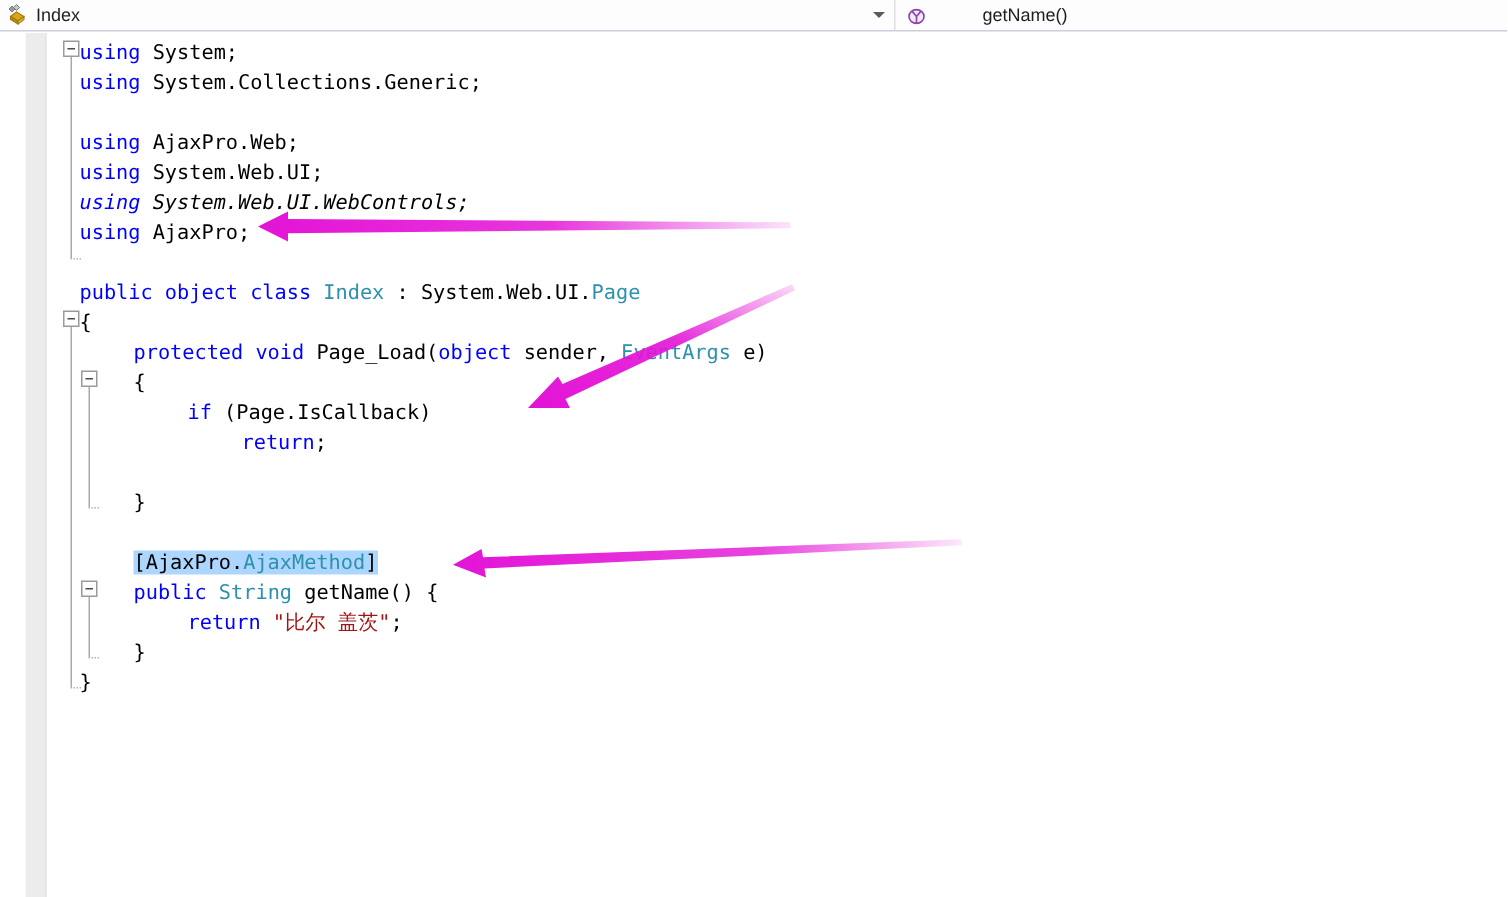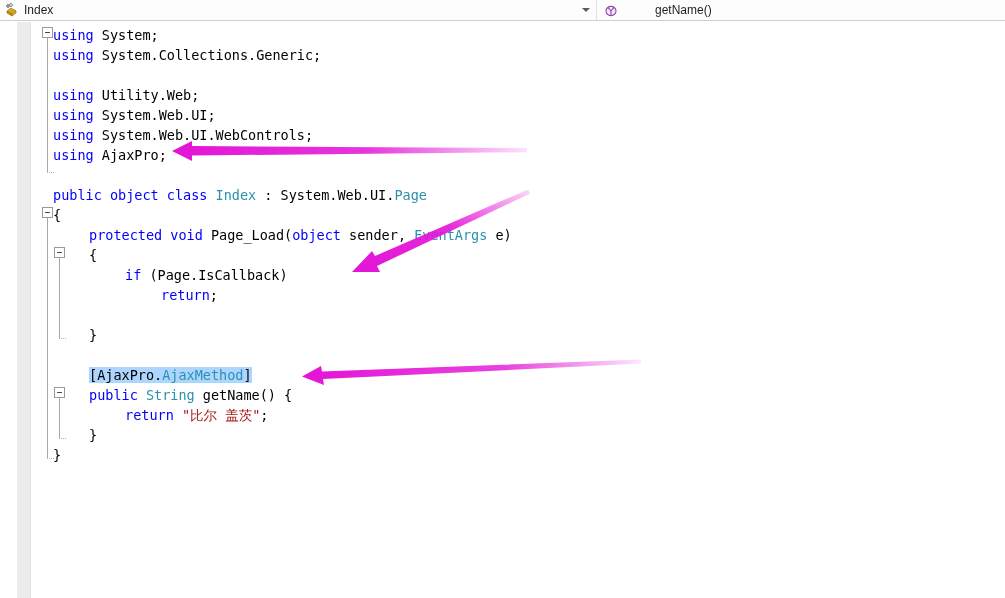--- a/index.html
+++ b/index.html
@@ -214,23 +214,23 @@
     <div class="hline" style="left:27px; top:316px; width:7px;"></div>
 
     <div class="collapse-box" style="left:22px; top:365px;"></div>
     <div class="vline" style="left:27px; top:376px; height:40px;"></div>
     <div class="hline" style="left:27px; top:416px; width:7px;"></div>
   </div>
 
   <div class="code-area">
       <div class="line" style="top: 3px; left: 0px;"><span><span class="kw">using </span><span class="pln">System;</span></span></div>
       <div class="line" style="top: 23px; left: 0px;"><span><span class="kw">using </span><span class="pln">System.Collections.Generic;</span></span></div>
-      <div class="line" style="top: 63px; left: 0px;"><span><span class="kw">using </span><span class="pln">Utility.Web;</span></span></div>
+      <div class="line" style="top: 63px; left: 0px;"><span><span class="kw">using </span><span class="pln">AjaxPro.Web;</span></span></div>
       <div class="line" style="top: 83px; left: 0px;"><span><span class="kw">using </span><span class="pln">System.Web.UI;</span></span></div>
-      <div class="line" style="top: 103px; left: 0px;"><span><span class="kw">using </span><span class="pln">System.Web.UI.WebControls;</span></span></div>
+      <div class="line" style="top: 103px; left: 0px; font-style: italic;"><span><span class="kw">using </span><span class="pln">System.Web.UI.WebControls;</span></span></div>
       <div class="line" style="top: 123px; left: 0px;"><span><span class="kw">using </span><span class="pln">AjaxPro;</span></span></div>
       <div class="line" style="top: 163px; left: 0px;"><span><span class="kw">public object class </span><span class="typ">Index</span><span class="pln"> : System.Web.UI.</span><span class="typ">Page</span></span></div>
       <div class="line" style="top: 183px; left: 0px;"><span><span class="pln">{</span></span></div>
       <div class="line" style="top: 203px; left: 36px;"><span><span class="kw">protected void </span><span class="pln">Page_Load(</span><span class="kw">object</span><span class="pln"> sender, </span><span class="typ">EventArgs</span><span class="pln"> e)</span></span></div>
       <div class="line" style="top: 223px; left: 36px;"><span><span class="pln">{</span></span></div>
       <div class="line" style="top: 243px; left: 72px;"><span><span class="kw">if</span><span class="pln"> (Page.IsCallback)</span></span></div>
       <div class="line" style="top: 263px; left: 108px;"><span><span class="kw">return</span><span class="pln">;</span></span></div>
       <div class="line" style="top: 303px; left: 36px;"><span><span class="pln">}</span></span></div>
       <div class="line" style="top: 343px; left: 36px;"><span class="sel"><span class="pln">[AjaxPro.</span><span class="typ">AjaxMethod</span><span class="pln">]</span></span></div>
       <div class="line" style="top: 363px; left: 36px;"><span><span class="kw">public </span><span class="typ">String</span><span class="pln"> getName() {</span></span></div>

